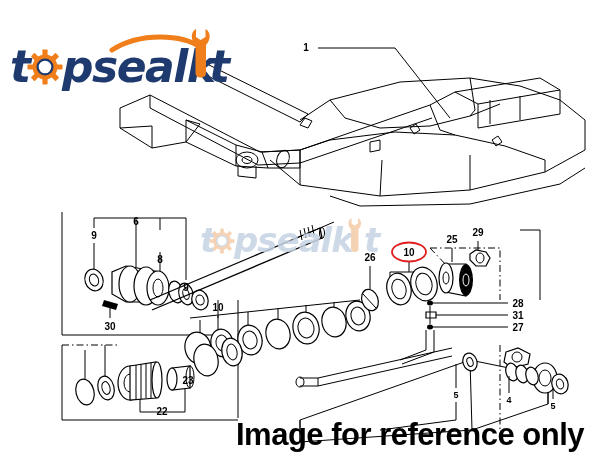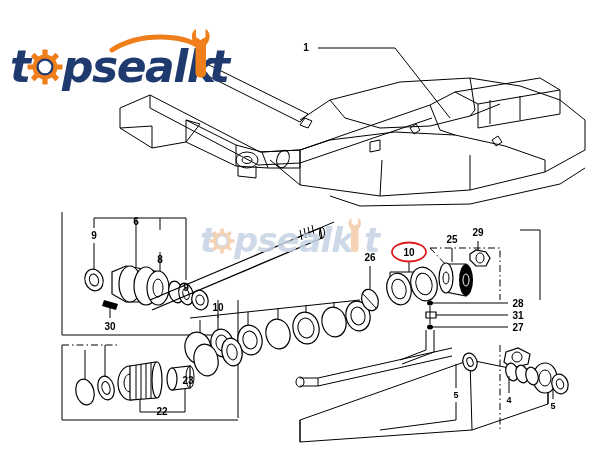--- a/index.html
+++ b/index.html
@@ -376,14 +376,15 @@
     <text class="logo-text" x="56" y="56">psealk</text>
 
     <g transform="translate(191,17)">
       <path fill="#F07E1A" d="M9 2 C14 -3 14 -11 8.5 -14 L8.5 -6 L3.5 -3 L-1 -6 L-1 -14
                                C-6.5 -11 -6.5 -3 -1.5 2 L-1.5 30 C-1.5 33 0.8 34.5 3.8 34.5
                                C6.8 34.5 9 33 9 30 Z"></path>
     </g>
     <text class="logo-text" x="203" y="56">t</text>
   </svg>
 
+  <div id="footer-text">Image for reference only</div>
 
 </div>
 
 </body></html>

